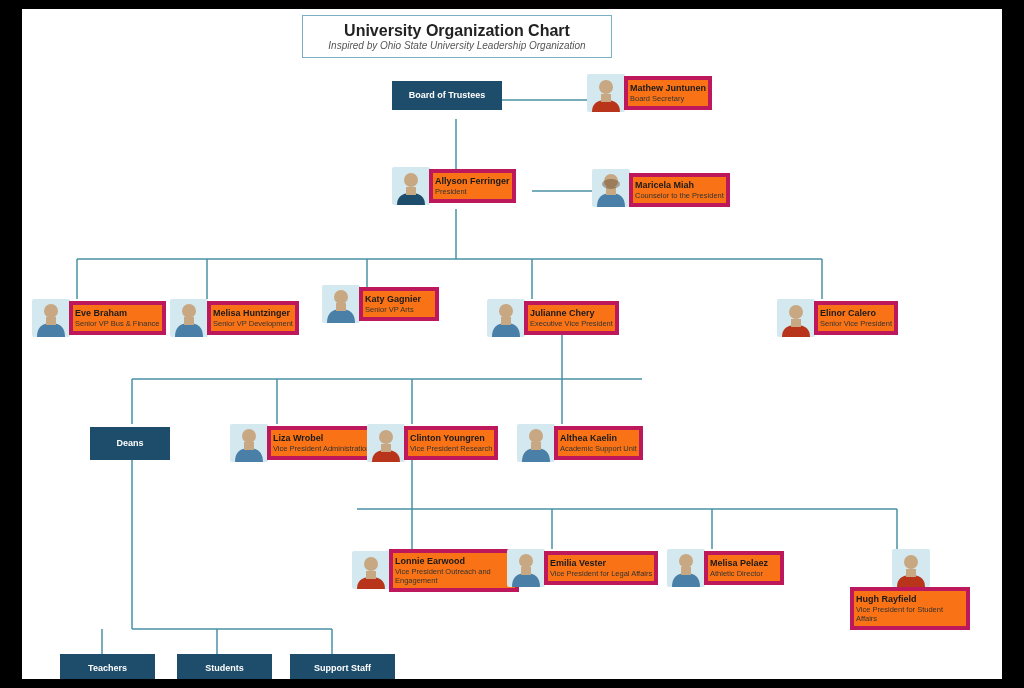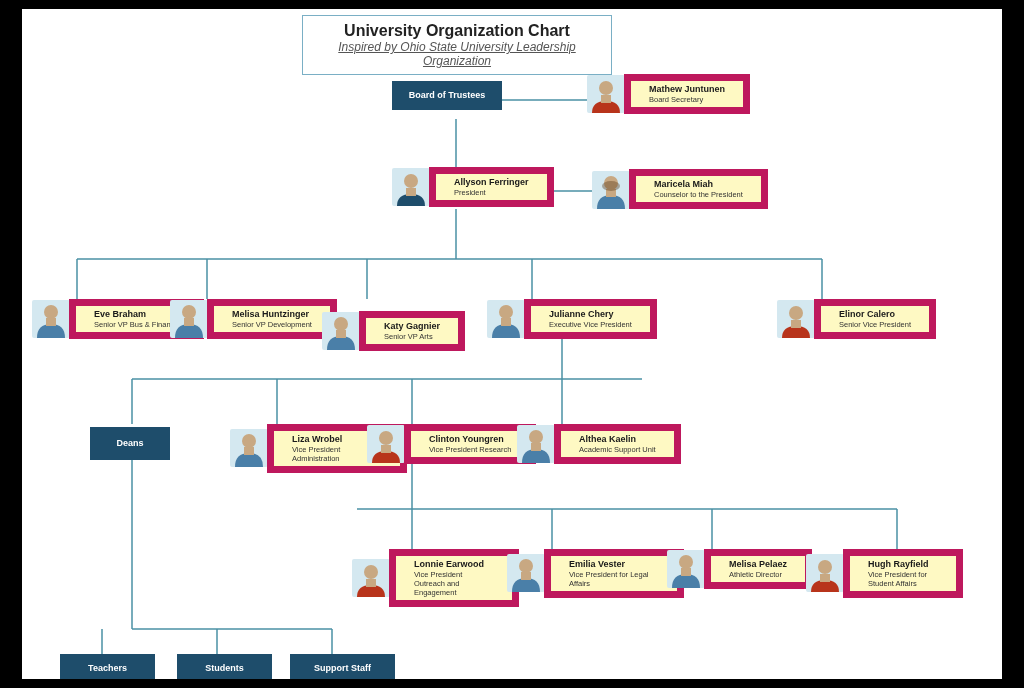--- a/index.html
+++ b/index.html
@@ -28,23 +28,23 @@
       pointer-events: none;
       z-index: 1;
     }
     .node {
       position: absolute;
       display: flex;
       align-items: center;
       z-index: 2;
     }
     .node-box {
-      background: #fef9c3;
-      border: 7px solid #be185d;
-      padding: 3px 18px;
+      background: #f97316;
+      border: 4px solid #be185d;
+      padding: 3px 2px;
       min-width: 80px;
       max-width: 140px;
     }
     .node-box.dark {
       background: #1e4d6b;
       color: #fff;
       border: 1px solid #1e4d6b;
     }
     .node-name {
       font-size: 9px;
@@ -79,24 +79,23 @@
       text-align: center;
       padding: 6px 10px;
       z-index: 2;
     }
     #title-box h1 {
       font-size: 16px;
       font-weight: bold;
       color: #222;
     }
     #title-box p {
-      font-size: 12px;
+      font-size: 10px;
       color: #555;
       font-style: italic;
-      text-decoration: underline;
     }
   </style>
 </head>
 <body>
 
 <div id="chart-container">
 
   <div id="title-box">
     <h1>University Organization Chart</h1>
     <p>Inspired by Ohio State University Leadership Organization</p>
@@ -221,21 +220,21 @@
         <path d="M5 38 Q5 24 19 24 Q33 24 33 38" fill="#4a7fa8"></path>
         <rect x="14" y="18" width="10" height="8" fill="#c8a882"></rect>
       </svg>
     </div>
     <div class="node-box">
       <div class="node-name">Melisa Huntzinger</div>
       <div class="node-title">Senior VP Development</div>
     </div>
   </div>
 
-  <div class="node" style="left:300px; top:302px;">
+  <div class="node" style="left:300px; top:276px;">
     <div class="avatar">
       <svg viewBox="0 0 38 38" xmlns="http://www.w3.org/2000/svg">
         <rect width="38" height="38" fill="#d4e8f0" rx="2"></rect>
         <circle cx="19" cy="12" r="7" fill="#c8a882"></circle>
         <path d="M5 38 Q5 24 19 24 Q33 24 33 38" fill="#4a7fa8"></path>
         <rect x="14" y="18" width="10" height="8" fill="#c8a882"></rect>
       </svg>
     </div>
     <div class="node-box">
       <div class="node-name">Katy Gagnier</div>
@@ -362,21 +361,21 @@
         <path d="M5 38 Q5 24 19 24 Q33 24 33 38" fill="#4a7fa8"></path>
         <rect x="14" y="18" width="10" height="8" fill="#c8a882"></rect>
       </svg>
     </div>
     <div class="node-box">
       <div class="node-name">Melisa Pelaez</div>
       <div class="node-title">Athletic Director</div>
     </div>
   </div>
 
-  <div class="node" style="left:784px; top:540px;">
+  <div class="node" style="left:828px; top:540px;flex-direction:column;">
     <div class="avatar">
       <svg viewBox="0 0 38 38" xmlns="http://www.w3.org/2000/svg">
         <rect width="38" height="38" fill="#d4e8f0" rx="2"></rect>
         <circle cx="19" cy="13" r="7" fill="#c8a882"></circle>
         <path d="M5 38 Q5 26 19 26 Q33 26 33 38" fill="#b8341b"></path>
         <rect x="14" y="20" width="10" height="8" fill="#c8a882"></rect>
       </svg>
     </div>
     <div class="node-box" style="max-width:120px;">
       <div class="node-name">Hugh Rayfield</div>

